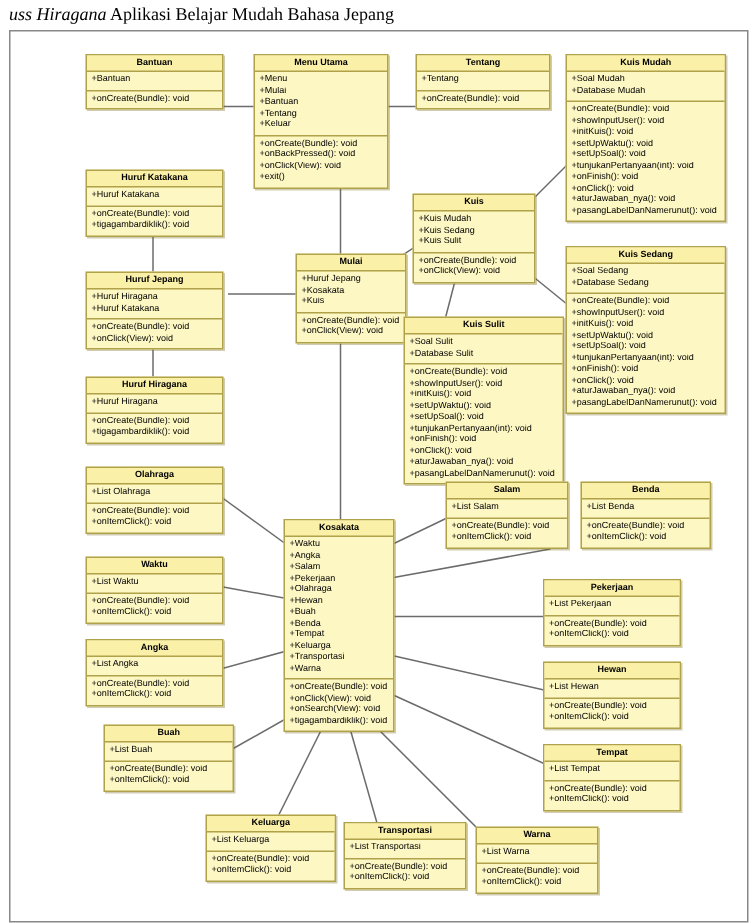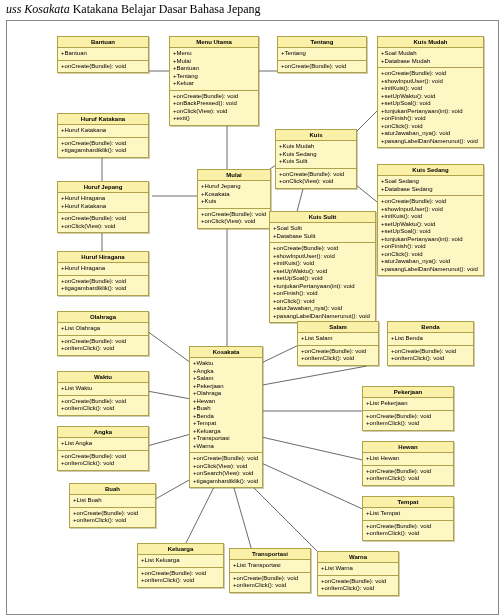--- a/index.html
+++ b/index.html
@@ -44,21 +44,21 @@
   }
   .uml .sec:last-child { border-bottom: none; }
   .uml .row { white-space: nowrap; overflow: hidden; text-overflow: clip; }
   svg.links { position: absolute; left:0; top:0; width:491px; height:593px; pointer-events:none; }
   svg.links line { stroke:#6b6b6b; stroke-width:1; }
 </style>
 </head>
 <body>
 
 <div class="caption">
-  <span>uss Kosakata</span><span class="nonit"> Katakana Belajar Dasar Bahasa Jepang</span>
+  <span>uss Hiragana</span><span class="nonit"> Aplikasi Belajar Mudah Bahasa Jepang</span>
 </div>
 
 <div class="canvas">
 
 <svg class="links">
 
   <line x1="140" y1="50" x2="195" y2="50"></line>
   <line x1="245" y1="50" x2="280" y2="50"></line>
   <line x1="220" y1="100" x2="220" y2="150"></line>
 

